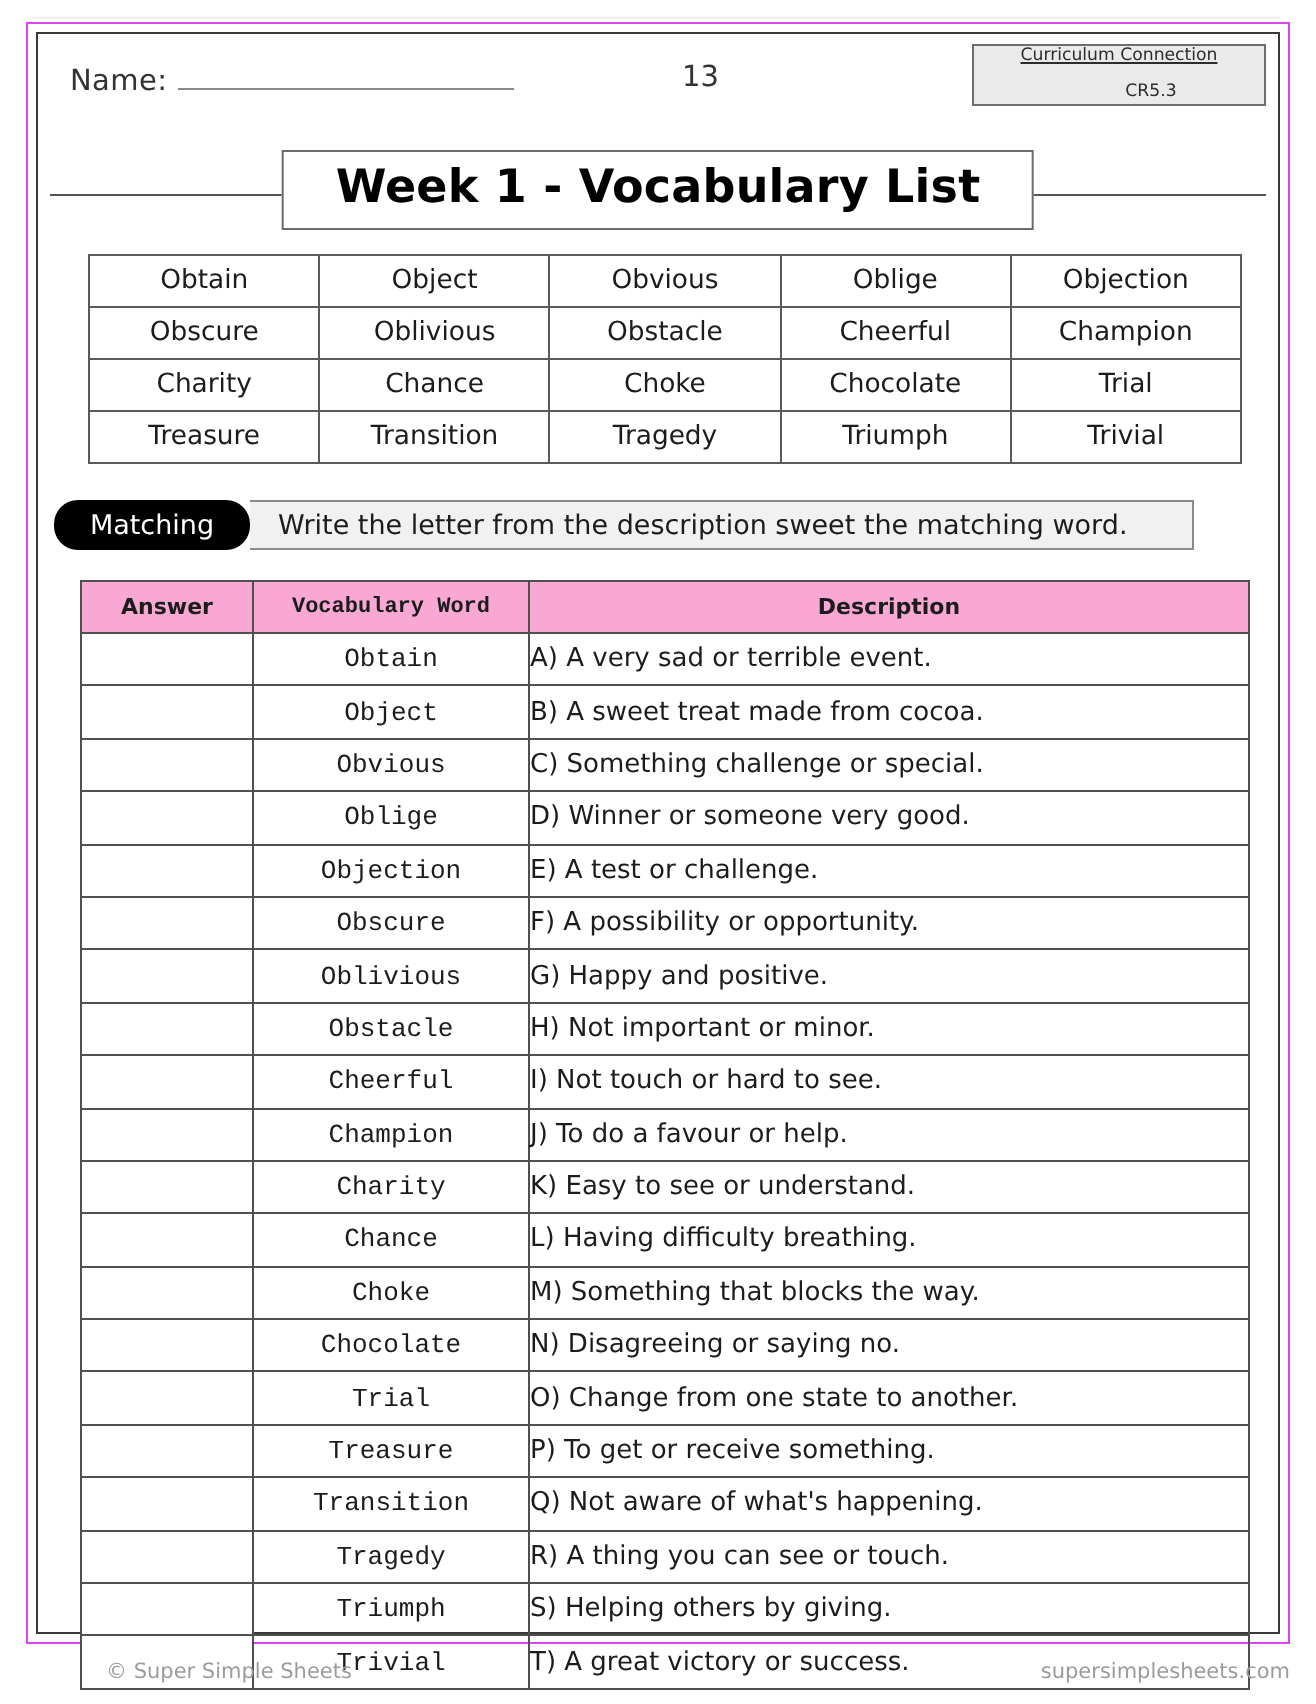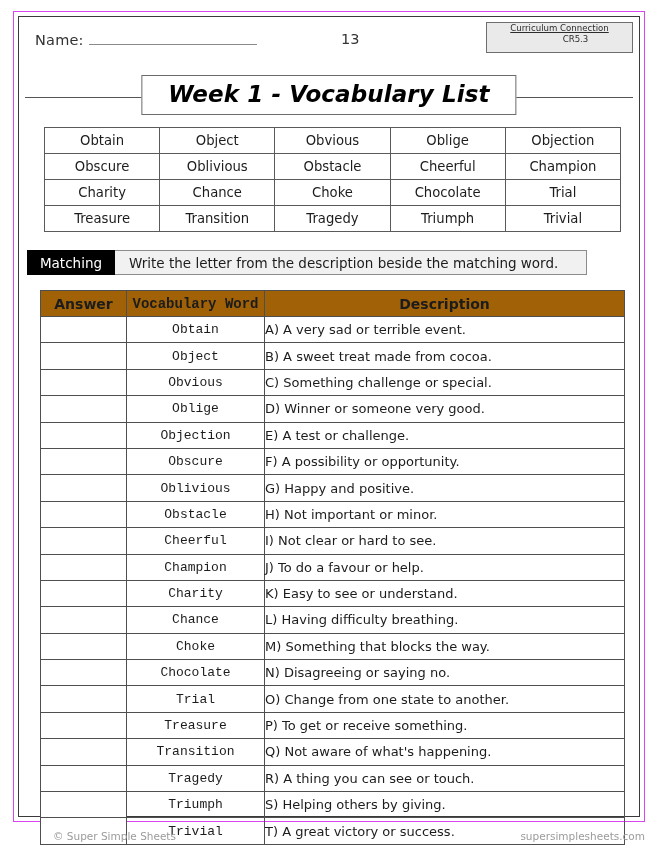--- a/index.html
+++ b/index.html
@@ -76,21 +76,21 @@
     right: 6px;
     top: 5px;
     width: 147px;
     height: 31px;
     background: #eaeaea;
     border: 1.2px solid #6e6e6e;
     box-sizing: border-box;
     display: flex;
     flex-direction: column;
     align-items: center;
-    justify-content: flex-start;
+    justify-content: space-between;
     line-height: 1.25;
   }
   .curr-title {
     font-size: 8.6px;
     color: #2c2c2c;
     text-decoration: underline;
     white-space: nowrap;
   }
   .curr-code {
     font-size: 8.6px;
@@ -119,21 +119,20 @@
     transform: translateX(-50%);
     top: 0;
     background: #fff;
     border: 1.5px solid #6b6b6b;
     padding: 5px 26px 7px 26px;
     font-size: 23px;
     font-weight: bold;
     white-space: nowrap;
     color: #000;
     letter-spacing: .1px;
-    font-style: italic;
   }
 
   
   .vocab-grid {
     position: absolute;
     left: 25px;
     top: 110px;
     width: 577px;
     border-collapse: collapse;
     table-layout: fixed;
@@ -150,27 +149,28 @@
   
   .match-bar {
     position: absolute;
     left: 8px;
     top: 233px;
     display: flex;
     align-items: stretch;
     height: 25px;
   }
   .match-tag {
-    width: 88px;
+    width: 98px;
     background: #000;
     color: #fff;
     font-size: 13.5px;
     display: flex;
     align-items: center;
     justify-content: center;
+    border-radius: 12px;
   }
   .match-instr {
     width: 472px;
     background: #f1f1f1;
     border: 1.2px solid #8c8c8c;
     border-left: none;
     box-sizing: border-box;
     font-size: 13.5px;
     color: #1c1c1c;
     display: flex;
@@ -189,23 +189,23 @@
   }
   .match-table th,
   .match-table td {
     border: 1.1px solid #4f4f4f;
     padding: 0;
     height: 25.4px;
     font-size: 13px;
     color: #1c1c1c;
   }
   .match-table th {
-    background: #a16207;
+    background: #f9a8d4;
     font-weight: bold;
-    font-size: 14px;
+    font-size: 11px;
     text-align: center;
     height: 25px;
   }
   .col-answer { width: 85px; }
   .col-word   { width: 137px; font-family: Liberation Mono, monospace; }
   .cell-answer { background: #fff; }
   .cell-word {
     text-align: center;
   }
   .cell-desc {
@@ -278,21 +278,21 @@
             <td>Transition</td>
             <td>Tragedy</td>
             <td>Triumph</td>
             <td>Trivial</td>
           </tr>
         </tbody>
     </table>
 
     <div class="match-bar">
       <div class="match-tag">Matching</div>
-      <div class="match-instr">Write the letter from the description beside the matching word.</div>
+      <div class="match-instr">Write the letter from the description sweet the matching word.</div>
     </div>
 
     <table class="match-table">
       <thead>
         <tr>
           <th class="col-answer">Answer</th>
           <th class="col-word">Vocabulary Word</th>
           <th>Description</th>
         </tr>
       </thead>
@@ -333,21 +333,21 @@
             <td class="cell-desc">G) Happy and positive.</td>
           </tr>
           <tr>
             <td class="cell-answer col-answer"></td>
             <td class="cell-word col-word">Obstacle</td>
             <td class="cell-desc">H) Not important or minor.</td>
           </tr>
           <tr>
             <td class="cell-answer col-answer"></td>
             <td class="cell-word col-word">Cheerful</td>
-            <td class="cell-desc">I) Not clear or hard to see.</td>
+            <td class="cell-desc">I) Not touch or hard to see.</td>
           </tr>
           <tr>
             <td class="cell-answer col-answer"></td>
             <td class="cell-word col-word">Champion</td>
             <td class="cell-desc">J) To do a favour or help.</td>
           </tr>
           <tr>
             <td class="cell-answer col-answer"></td>
             <td class="cell-word col-word">Charity</td>
             <td class="cell-desc">K) Easy to see or understand.</td>

